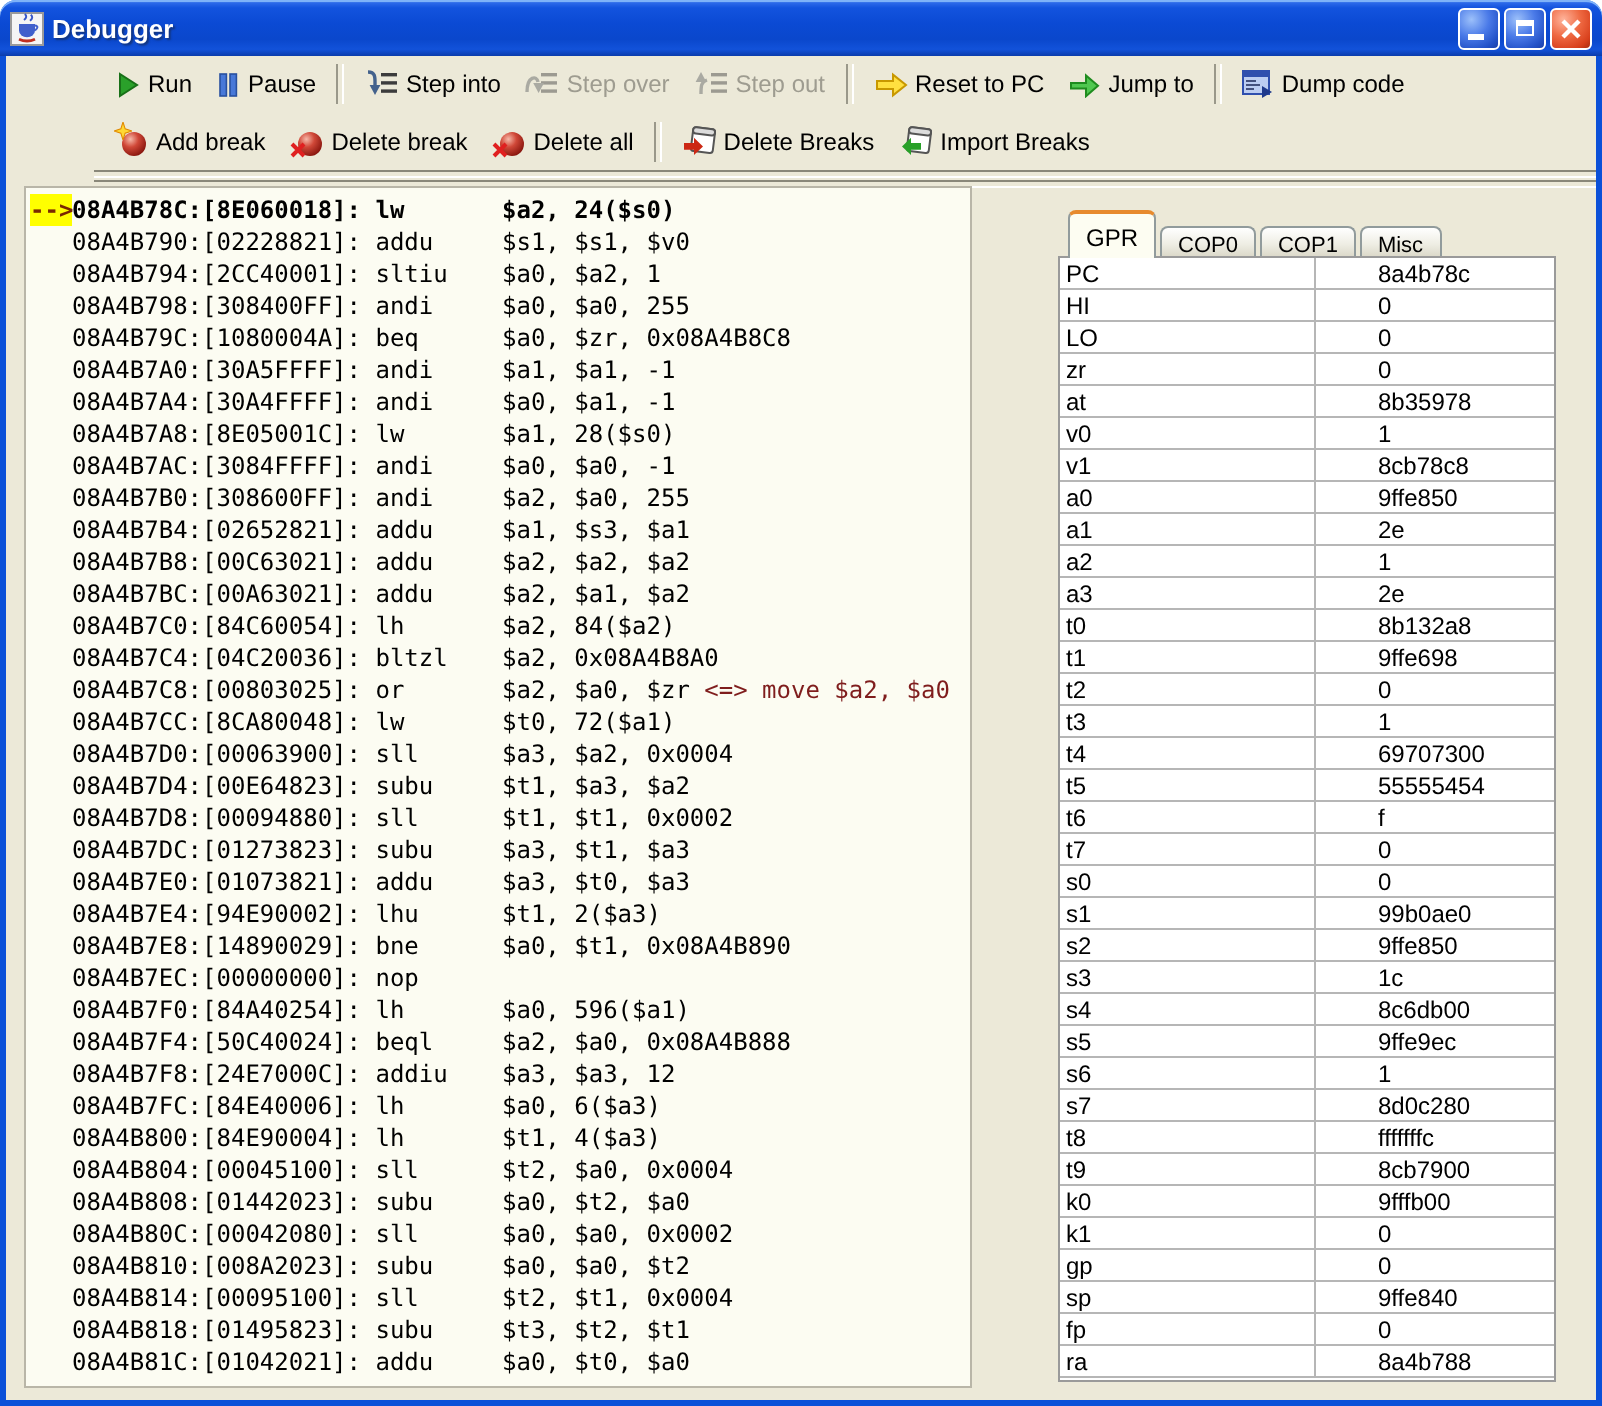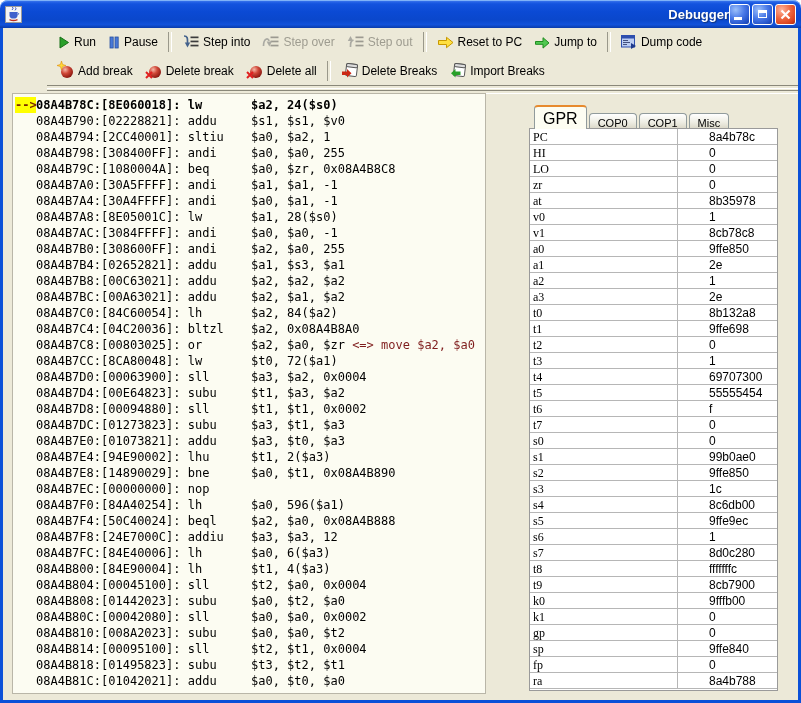--- a/index.html
+++ b/index.html
@@ -3,21 +3,21 @@
 <meta charset="utf-8">
 <style>
   html,body{margin:0;padding:0;background:#fff;}
   body{width:801px;height:703px;overflow:hidden;font-family:"Liberation Sans",sans-serif;-webkit-font-smoothing:none;}
   .window{position:absolute;left:0;top:0;width:801px;height:703px;display:flex;flex-direction:column;box-sizing:border-box;}
   
   .titlebar{height:28px;flex:0 0 28px;border-radius:8px 8px 0 0;display:flex;align-items:center;padding:0 5px 0 5px;
     background:linear-gradient(180deg,#5a96f2 0%,#2a67e8 6%,#1353de 14%,#0b4ad4 42%,#0a47cc 70%,#1252da 88%,#0a3cab 100%);
     box-shadow:inset 0 1px 0 #7fb2f8;}
   .java-icon{width:17px;height:17px;margin-right:4px;flex:0 0 auto;}
-  .title{color:#fff;font-weight:bold;font-size:13px;text-shadow:1px 1px 1px #13357e;flex:1 1 auto;text-align:right;}
+  .title{color:#fff;font-weight:bold;font-size:13px;text-shadow:1px 1px 1px #13357e;flex:1 1 auto;}
   .controls{display:flex;gap:2px;}
   .wbtn{width:21px;height:21px;border:1px solid #fff;border-radius:3px;box-sizing:border-box;display:flex;align-items:center;justify-content:center;position:relative;}
   .wbtn.min,.wbtn.max{background:radial-gradient(circle at 30% 25%,#9cc0fa 0%,#4a7ae8 45%,#2352c8 80%,#1a3fa8 100%);}
   .wbtn.close{background:radial-gradient(circle at 30% 25%,#ffb39a 0%,#ee6841 45%,#d8401c 80%,#a82c10 100%);}
   .glyph-min{position:absolute;left:4px;bottom:4px;width:8px;height:3px;background:#fff;}
   .glyph-max{width:9px;height:8px;border:1px solid #fff;border-top:3px solid #fff;box-sizing:border-box;}
   
   .client{flex:1 1 auto;background:#ece9d8;border:3px solid #0b50d8;border-top:none;position:relative;box-sizing:border-box;padding-left:44px;}
   .toolbar{display:flex;align-items:center;padding:1px 0 1px 4px;height:26px;}
   .toolbar2{height:27px;}
@@ -33,24 +33,24 @@
   .dline{height:16px;color:#000;}
   .dline .pfx{display:inline-block;width:21px;}
   .dline .head{display:inline-block;width:215px;}
   .dline.cur{font-weight:bold;}
   .dline.cur .pfx{background:#ffff00;color:#7a2800;}
   .annot{color:#7f1d1d;}
   
   .tabs{position:absolute;left:531px;top:77px;display:flex;align-items:flex-end;height:24px;}
   .tab{height:16px;box-sizing:border-box;padding:2px 8px 0 8px;font-size:11px;border:1px solid #919b9c;border-bottom:none;
     border-radius:4px 4px 0 0;background:linear-gradient(#ffffff,#eeede3 55%,#d9d6c6);margin-right:2px;display:flex;align-items:center;color:#000;}
-  .tab.sel{height:24px;background:#fdfdf2;border-top:2px solid #e78a2e;z-index:3;position:relative;font-size:16px;}
+  .tab.sel{height:24px;background:#fdfdf2;border-top:2px solid #e78a2e;z-index:3;position:relative;font-size:12px;}
   .regtable{position:absolute;left:526px;top:100px;width:249px;height:563px;background:#fff;border:1px solid #9a9a9a;box-sizing:border-box;z-index:2;}
   .rrow{display:flex;height:16px;box-sizing:border-box;border-bottom:1px solid #b6b6b6;background:#fff;font-size:12px;line-height:14px;}
-  .rname{width:148px;box-sizing:border-box;border-right:1px solid #b6b6b6;padding:1px 0 0 3px;font-family:Liberation Serif, serif;}
+  .rname{width:128px;box-sizing:border-box;border-right:1px solid #b6b6b6;padding:1px 0 0 3px;}
   .rval{flex:1;padding:1px 0 0 3px;margin-left:28px;}
   
   .bomb-wrap{position:relative;width:17px;height:15px;display:inline-block;flex:0 0 auto;}
   .bomb{position:absolute;right:1px;bottom:0;width:12px;height:12px;border-radius:50%;
     background:radial-gradient(circle at 35% 30%,#f6b8a8 0%,#d04838 35%,#8c1810 75%,#500404 100%);}
   .spark{position:absolute;left:0;top:-2px;}
   .redx{position:absolute;left:0;bottom:-1px;}
 </style>
 </head>
 <body>

